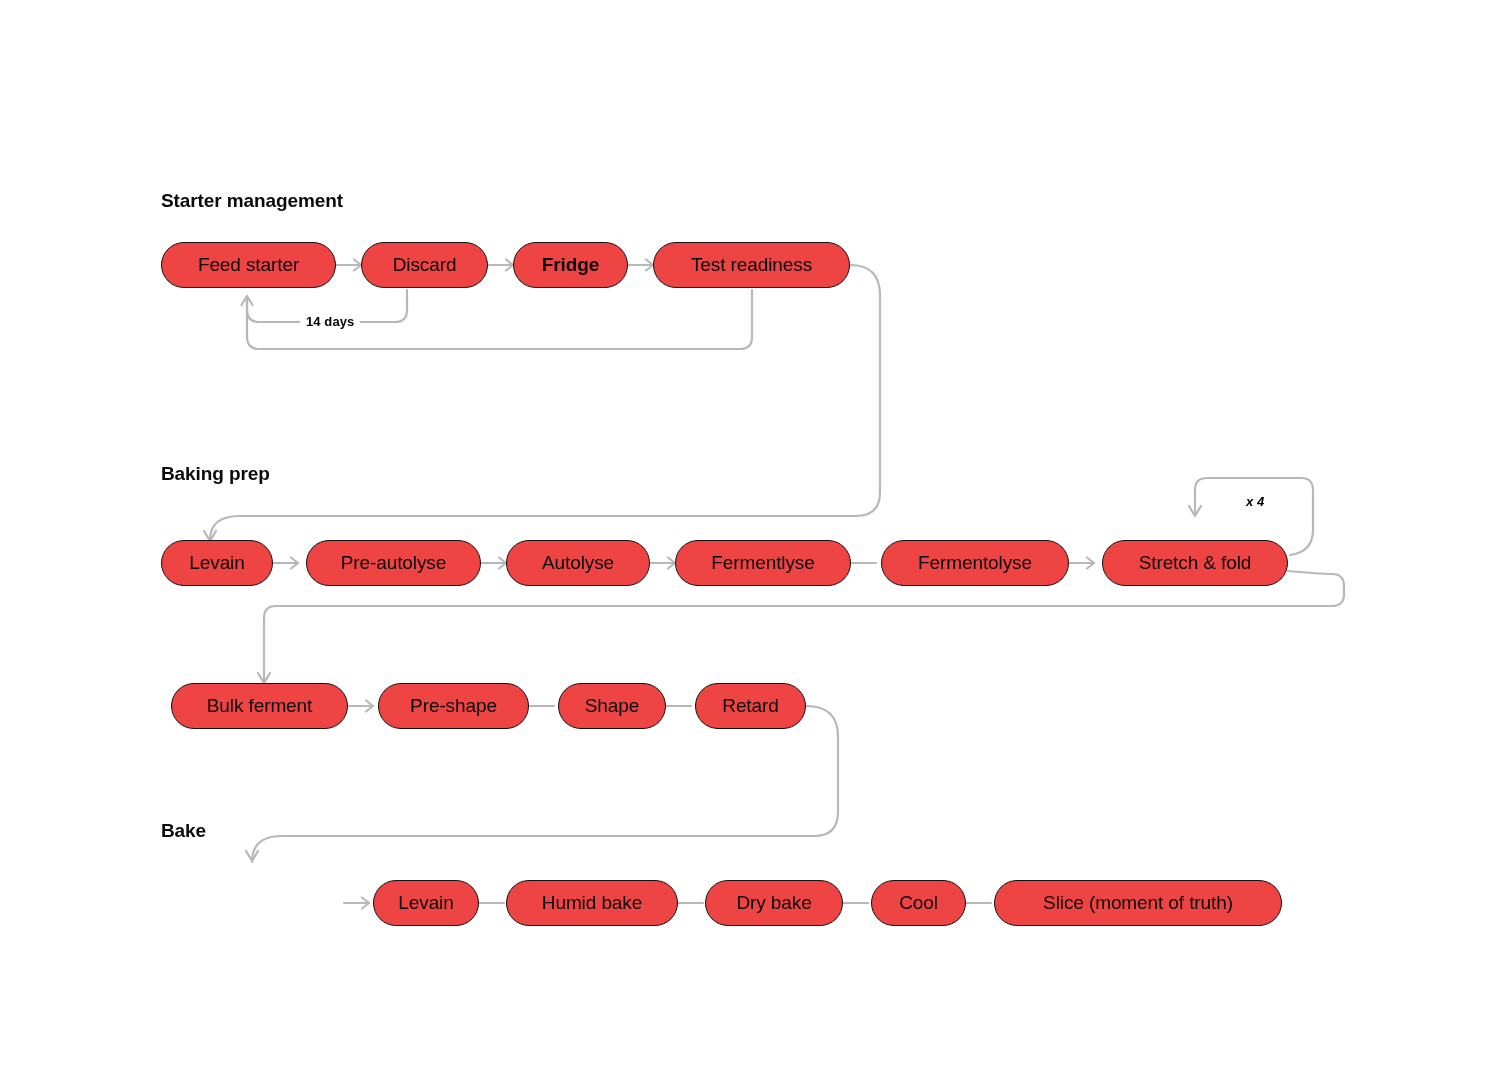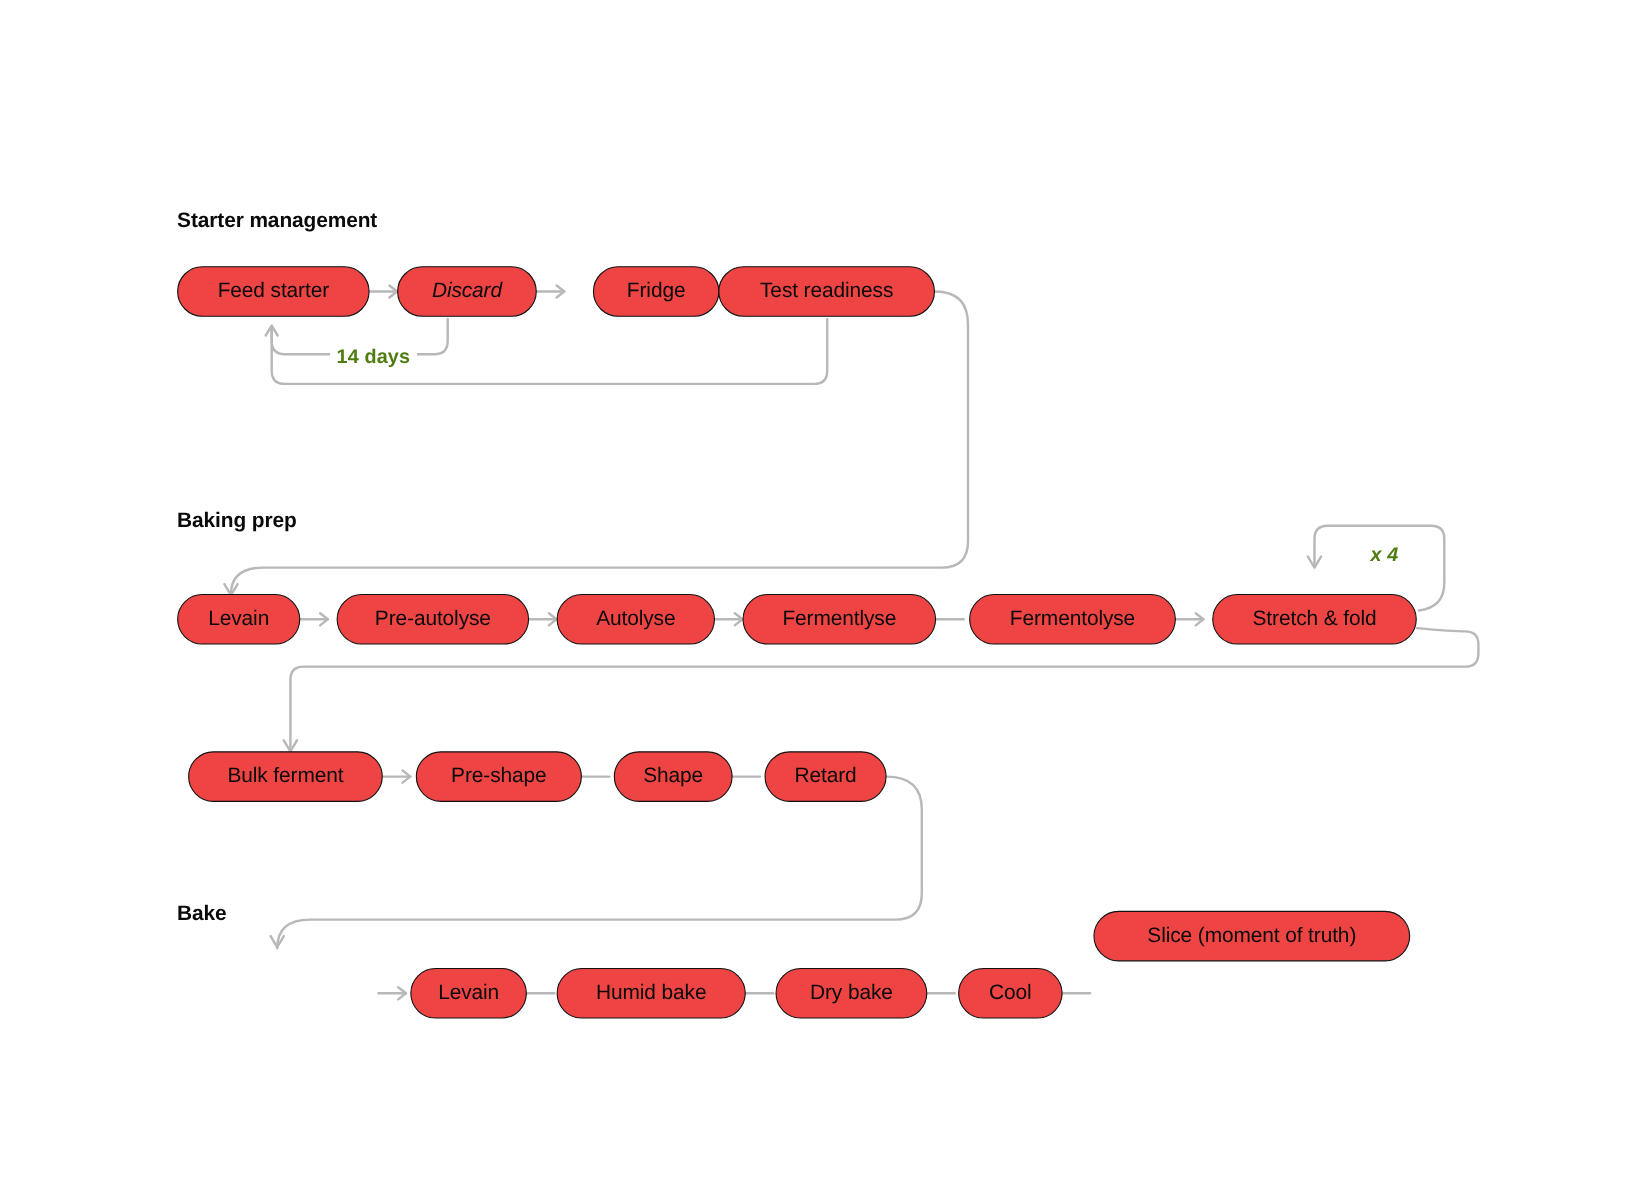--- a/index.html
+++ b/index.html
@@ -62,23 +62,23 @@
     padding: 0 20px;
     font-size: 19px;
     color: #0a0a0a;
     white-space: nowrap;
     letter-spacing: -0.1px;
     z-index: 2;
   }
   
   .edge-label {
     position: absolute;
-    font-size: 18px;
+    font-size: 13px;
     font-weight: bold;
-    color: #4d7c0f;
+    color: #000000;
     background: #ffffff;
     padding: 0 6px;
     white-space: nowrap;
     z-index: 3;
     letter-spacing: 0.1px;
   }
 </style>
 </head>
 <body>
 
@@ -184,22 +184,22 @@
     </g>
   </svg>
 
   <div class="section-title" style="left:161px; top:190px;">Starter management</div>
 
   <div class="section-title" style="left:161px; top:463px;">Baking prep</div>
 
   <div class="section-title" style="left:161px; top:820px;">Bake</div>
 
   <div class="node" style="left:161px; top:242px; width:175px;">Feed starter</div>
-  <div class="node" style="left:361px; top:242px; width:127px;font-style:italic;">Discard</div>
-  <div class="node" style="left:539px; top:242px; width:115px;">Fridge</div>
+  <div class="node" style="left:361px; top:242px; width:127px;">Discard</div>
+  <div class="node" style="left:513px; top:242px; width:115px;font-weight:bold;">Fridge</div>
   <div class="node" style="left:653px; top:242px; width:197px;">Test readiness</div>
 
   <div class="edge-label" style="left:300px; top:314px;">14 days</div>
 
   <div class="node" style="left:161px; top:540px; width:112px;">Levain</div>
   <div class="node" style="left:306px; top:540px; width:175px;">Pre-autolyse</div>
   <div class="node" style="left:506px; top:540px; width:144px;">Autolyse</div>
   <div class="node" style="left:675px; top:540px; width:176px;">Fermentlyse</div>
   <div class="node" style="left:881px; top:540px; width:188px;">Fermentolyse</div>
   <div class="node" style="left:1102px; top:540px; width:186px;">Stretch &amp; fold</div>
@@ -208,15 +208,15 @@
 
   <div class="node" style="left:171px; top:683px; width:177px;">Bulk ferment</div>
   <div class="node" style="left:378px; top:683px; width:151px;">Pre-shape</div>
   <div class="node" style="left:558px; top:683px; width:108px;">Shape</div>
   <div class="node" style="left:695px; top:683px; width:111px;">Retard</div>
 
   <div class="node" style="left:373px; top:880px; width:106px;">Levain</div>
   <div class="node" style="left:506px; top:880px; width:172px;">Humid bake</div>
   <div class="node" style="left:705px; top:880px; width:138px;">Dry bake</div>
   <div class="node" style="left:871px; top:880px; width:95px;">Cool</div>
-  <div class="node" style="left:994px; top:828px; width:288px;">Slice (moment of truth)</div>
+  <div class="node" style="left:994px; top:880px; width:288px;">Slice (moment of truth)</div>
 
 </div>
 
 </body></html>

